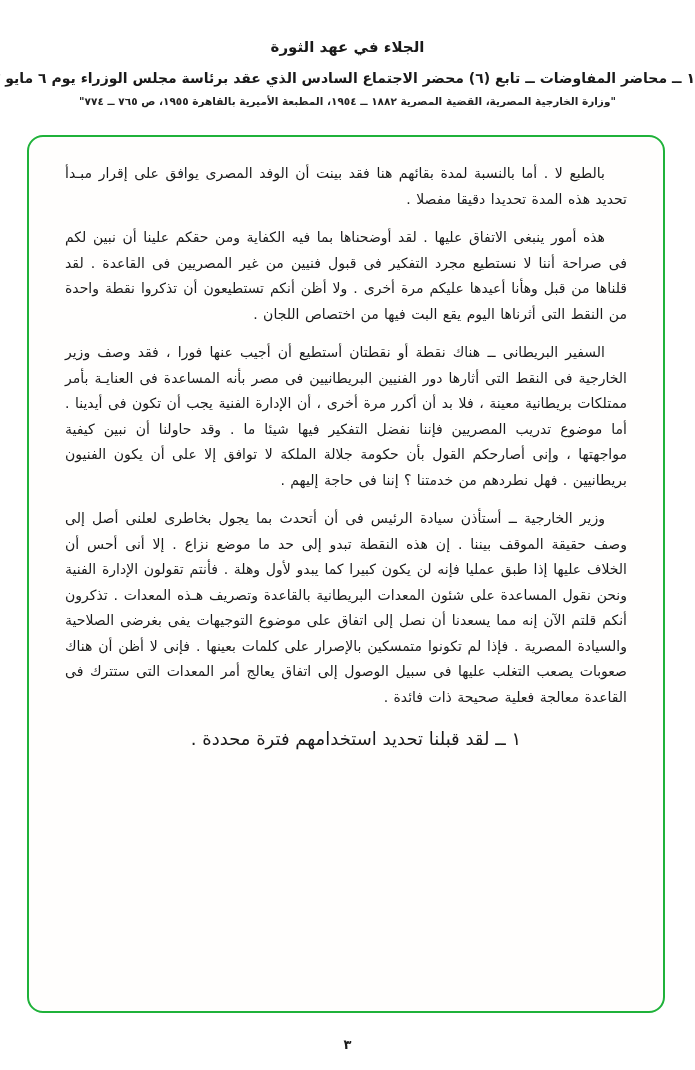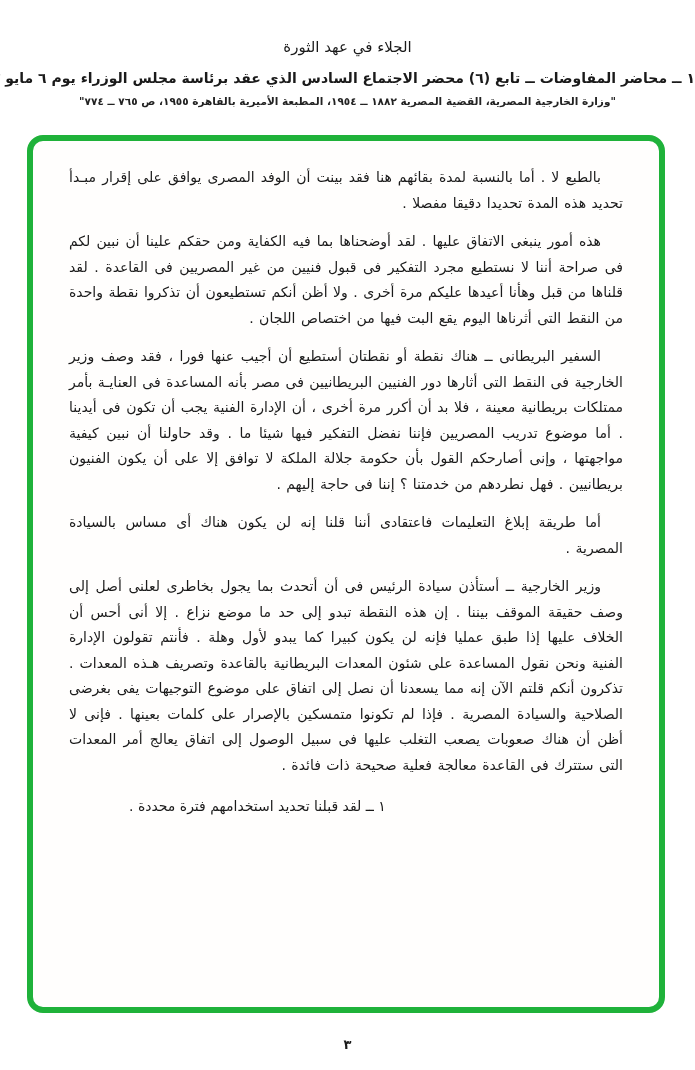--- a/index.html
+++ b/index.html
@@ -9,21 +9,21 @@
     height: 1070px;
     font-family: "DejaVu Sans", sans-serif;
     direction: rtl;
     position: relative;
     color: #1a1a1a;
     overflow: hidden;
   }
   .page-header { text-align: center; padding-top: 38px; }
   .doc-title {
     font-size: 15px;
-    font-weight: normal;
+    font-weight: bold;
     letter-spacing: 0.2px;
   }
   .doc-heading {
     font-size: 14px;
     font-weight: bold;
     margin-top: 14px;
     white-space: nowrap;
     text-align: center;
   }
   .doc-citation {
@@ -31,42 +31,42 @@
     font-weight: bold;
     margin-top: 9px;
     color: #222;
   }
   .scan-box {
     position: absolute;
     left: 27px;
     right: 30px;
     top: 135px;
     height: 878px;
-    border: 6px solid #6d28d9;
+    border: 2px solid #6d28d9;
     border-radius: 16px;
     background: #fffefd;
     padding: 24px 36px 18px 36px;
     overflow: hidden;
   }
   .scan-box p {
     font-size: 14px;
     line-height: 25.5px;
     text-align: justify;
     text-align-last: right;
     text-indent: 22px;
     margin-bottom: 13px;
     word-spacing: 1px;
   }
   .numbered-item {
-    font-size: 14px;
+    font-size: 18px;
     line-height: 25px;
     margin-top: 16px;
     margin-right: 40px;
     margin-left: 60px;
-    text-align: left;
+    text-align: center;
   }
   .page-number {
     position: absolute;
     bottom: 18px;
     left: 0;
     right: 0;
     text-align: center;
     font-size: 13px;
     font-weight: bold;
   }
@@ -77,18 +77,17 @@
 <div class="page-header">
   <div class="doc-title">الجلاء في عهد الثورة</div>
   <div class="doc-heading">١ ــ محاضر المفاوضات ــ تابع (٦) محضر الاجتماع السادس الذي عقد برئاسة مجلس الوزراء يوم ٦ مايو ١٩٥٣</div>
   <div class="doc-citation">"وزارة الخارجية المصرية، القضية المصرية ١٨٨٢ ــ ١٩٥٤، المطبعة الأميرية بالقاهرة ١٩٥٥، ص ٧٦٥ ــ ٧٧٤"</div>
 </div>
 
 <div class="scan-box" style="border-color: rgb(31, 178, 58);">
   <p>بالطبع لا . أما بالنسبة لمدة بقائهم هنا فقد بينت أن الوفد المصرى يوافق على إقرار مبـدأ تحديد هذه المدة تحديدا دقيقا مفصلا .</p>
   <p>هذه أمور ينبغى الاتفاق عليها . لقد أوضحناها بما فيه الكفاية ومن حقكم علينا أن نبين لكم فى صراحة أننا لا نستطيع مجرد التفكير فى قبول فنيين من غير المصريين فى القاعدة . لقد قلناها من قبل وهأنا أعيدها عليكم مرة أخرى . ولا أظن أنكم تستطيعون أن تذكروا نقطة واحدة من النقط التى أثرناها اليوم يقع البت فيها من اختصاص اللجان .</p>
   <p>السفير البريطانى ــ هناك نقطة أو نقطتان أستطيع أن أجيب عنها فورا ، فقد وصف وزير الخارجية فى النقط التى أثارها دور الفنيين البريطانيين فى مصر بأنه المساعدة فى العنايـة بأمر ممتلكات بريطانية معينة ، فلا بد أن أكرر مرة أخرى ، أن الإدارة الفنية يجب أن تكون فى أيدينا . أما موضوع تدريب المصريين فإننا نفضل التفكير فيها شيئا ما . وقد حاولنا أن نبين كيفية مواجهتها ، وإنى أصارحكم القول بأن حكومة جلالة الملكة لا توافق إلا على أن يكون الفنيون بريطانيين . فهل نطردهم من خدمتنا ؟ إننا فى حاجة إليهم .</p>
-  <p>أما طريقة إبلاغ التعليمات فاعتقادى أننا قلنا إنه لن يكون هناك أى مساس بالسيادة المصرية .</p>
   <p>وزير الخارجية ــ أستأذن سيادة الرئيس فى أن أتحدث بما يجول بخاطرى لعلنى أصل إلى وصف حقيقة الموقف بيننا . إن هذه النقطة تبدو إلى حد ما موضع نزاع . إلا أنى أحس أن الخلاف عليها إذا طبق عمليا فإنه لن يكون كبيرا كما يبدو لأول وهلة . فأنتم تقولون الإدارة الفنية ونحن نقول المساعدة على شئون المعدات البريطانية بالقاعدة وتصريف هـذه المعدات . تذكرون أنكم قلتم الآن إنه مما يسعدنا أن نصل إلى اتفاق على موضوع التوجيهات يفى بغرضى الصلاحية والسيادة المصرية . فإذا لم تكونوا متمسكين بالإصرار على كلمات بعينها . فإنى لا أظن أن هناك صعوبات يصعب التغلب عليها فى سبيل الوصول إلى اتفاق يعالج أمر المعدات التى ستترك فى القاعدة معالجة فعلية صحيحة ذات فائدة .</p>
   <div class="numbered-item">١ ــ لقد قبلنا تحديد استخدامهم فترة محددة .</div>
 </div>
 
 <div class="page-number">٣</div>
 
 </body></html>

